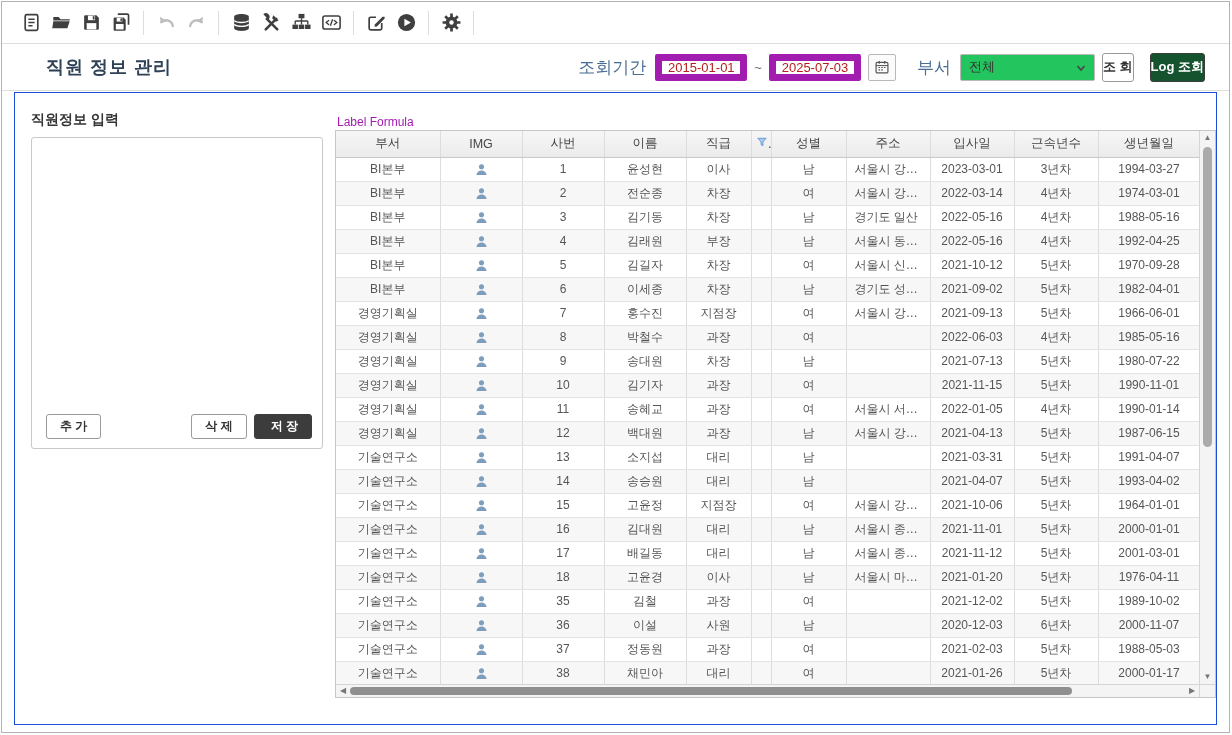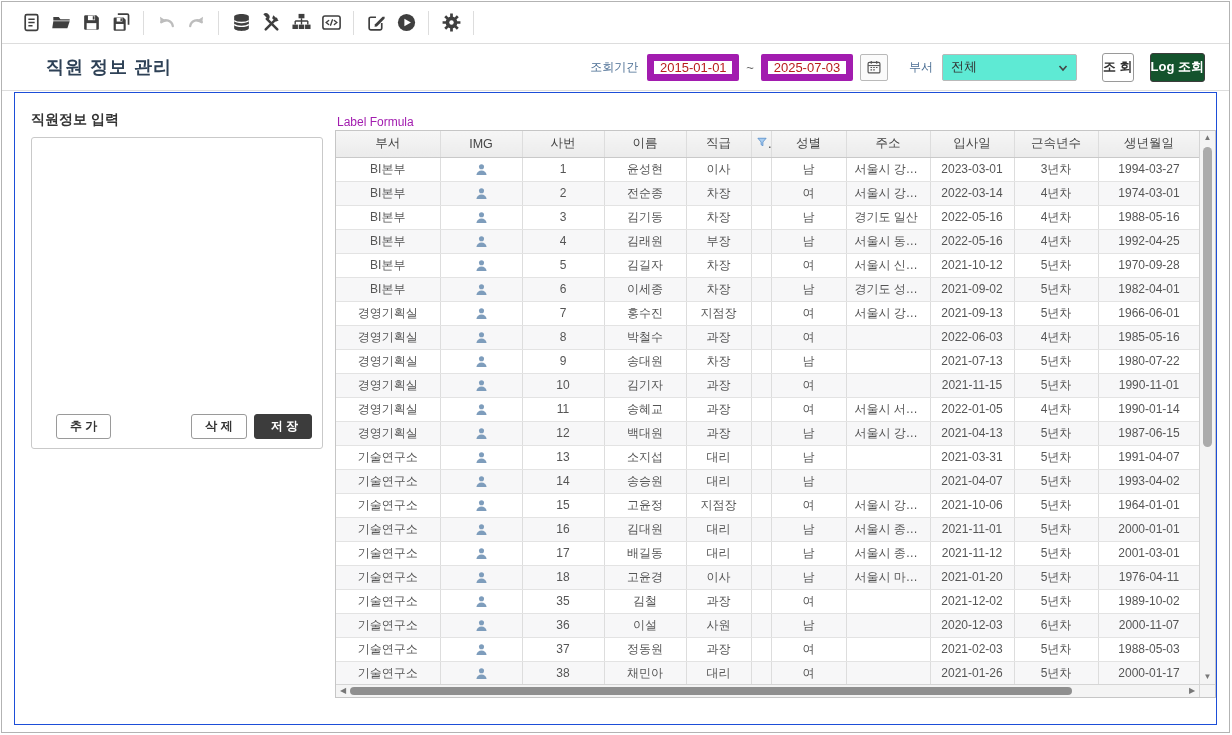--- a/index.html
+++ b/index.html
@@ -9,36 +9,36 @@
   
   .toolbar { height:42px; border-bottom:1px solid #ddd; display:flex; align-items:center; padding:0 14px; background:#fff; }
   .tbtn { width:30px; height:30px; display:flex; align-items:center; justify-content:center; border:none; background:transparent; cursor:pointer; }
   .tbtn svg { width:21px; height:21px; }
   .tsep { width:1px; height:24px; background:#ddd; margin:0 7px; }
 
   
   .page-header { height:47px; border-bottom:1px solid #ddd; display:flex; align-items:center; padding:0 24px; background:#fff; }
   .page-title { font-size:18px; font-weight:bold; color:#2e4156; letter-spacing:1px;margin-left:20px; }
   .filters { margin-left:auto; display:flex; align-items:center; gap:7px; }
-  .flabel { font-size:12px; color:#4a6d93; margin-right:2px; }
+  .flabel { font-size:17px; color:#4a6d93; margin-right:2px; }
   .dinput { width:92px; height:27px; border:7px solid #a21caf; border-radius:2px; text-align:center; font-size:13px; color:#b91c1c; font-family:"Liberation Sans",sans-serif; }
   .tilde { color:#666; font-size:13px; }
   .calbtn { width:28px; height:27px; border:1px solid #b9b9b9; border-radius:2px; background:#fbfbfb; display:flex; align-items:center; justify-content:center; cursor:pointer; }
-  .dept-select { width:135px; height:27px; border:1px solid #b9b9b9; border-radius:2px; background:#5eead4; display:flex; align-items:center; padding:0 8px; font-size:13px; color:#333; margin-right:18px; cursor:pointer; }
+  .dept-select { width:135px; height:27px; border:1px solid #b9b9b9; border-radius:2px; background:#22c55e; display:flex; align-items:center; padding:0 8px; font-size:13px; color:#333; cursor:pointer; }
   .dept-select .chev { margin-left:auto; }
   .btn { height:29px; padding:0 0; border:1px solid #9a9a9a; border-radius:3px; background:#fff; font-size:13px; font-weight:bold; color:#333; cursor:pointer; font-family:"Liberation Sans",sans-serif; }
   .btn.dark { background:#14532d; border-color:#3c3c3c; color:#fff; }
   .gap8 { width:2px; }
 
   
   .main { position:absolute; left:12px; right:12px; top:90px; bottom:7px; background:#fff; border:1px solid #1d4ed8; }
 
   .left-title { position:absolute; left:16px; top:18px; font-size:14px; font-weight:bold; color:#333; }
   .input-box { position:absolute; left:16px; top:44px; width:292px; height:312px; border:1px solid #c9c9c9; border-radius:3px; background:#fff; }
-  .box-buttons { position:absolute; left:24px; right:10px; bottom:9px; display:flex; align-items:center; }
+  .box-buttons { position:absolute; left:14px; right:10px; bottom:9px; display:flex; align-items:center; }
   .sbtn { height:25px; padding:0 13px; border:1px solid #9a9a9a; border-radius:3px; background:#fff; font-size:12px; font-weight:bold; color:#333; cursor:pointer; font-family:"Liberation Sans",sans-serif; }
   .sbtn.dark { background:#3c3c3c; border-color:#3c3c3c; color:#fff; }
   .box-buttons .spacer { flex:1; }
   .box-buttons .sbtn + .sbtn { margin-left:7px;padding-left:16px; }
 
   .grid-label { position:absolute; left:322px; top:22px; font-size:12px; color:#a21caf; }
   .grid { position:absolute; left:320px; top:37px; width:881px; height:568px; border:1px solid #c6c6c6; background:#fff; }
   .grid-scroll { position:absolute; left:0; top:0; right:16px; bottom:13px; overflow:hidden; }
   table { border-collapse:collapse; table-layout:fixed; width:864px; }
   th, td { border-right:1px solid #ddd; border-bottom:1px solid #e3e3e3; font-size:12px; height:24px; text-align:center; color:#555; overflow:hidden; white-space:nowrap; text-overflow:ellipsis; padding:0 4px; }

